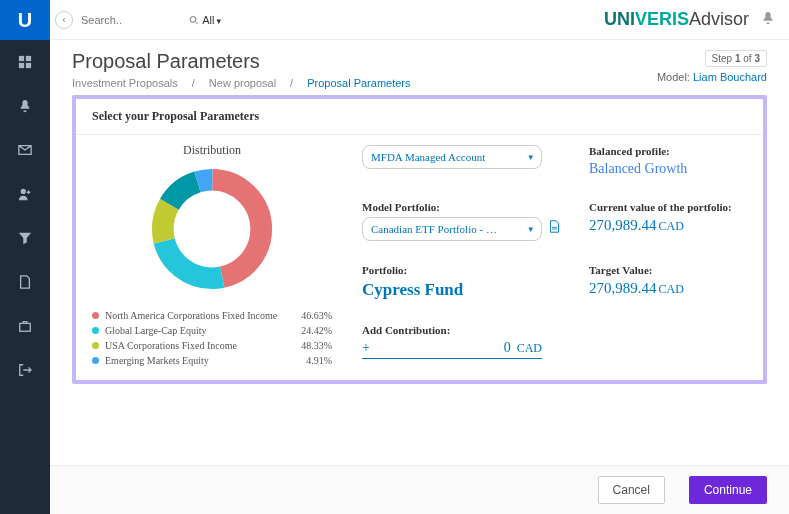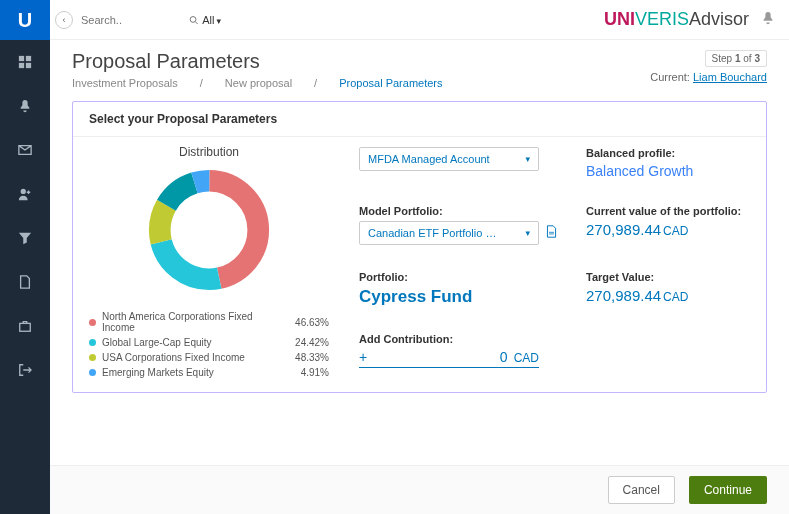--- a/index.html
+++ b/index.html
@@ -10,59 +10,59 @@
 .sidebar-item { width: 50px; height: 44px; display: flex; align-items: center; justify-content: center; color: #aab5c0; cursor: pointer; }
 .sidebar-item svg { width: 14px; height: 14px; fill: #aab5c0; }
 .main { flex: 1; display: flex; flex-direction: column; position: relative; }
 .topbar { height: 40px; display: flex; align-items: center; padding: 0 14px; border-bottom: 1px solid #eee; }
 .collapse-btn { width: 18px; height: 18px; border: 1px solid #ccc; border-radius: 50%; display: flex; align-items: center; justify-content: center; font-size: 9px; color: #666; margin-right: 8px; cursor: pointer; margin-left: -9px; background: #fff; }
 .search-box { flex: 0 0 140px; display: flex; align-items: center; position: relative; }
 .search-input { border: none; outline: none; font-size: 11px; color: #666; width: 100%; padding: 4px 0; }
 .search-icon { width: 12px; height: 12px; fill: #666; }
 .filter-pill { font-size: 11px; color: #333; margin-left: 4px; display: flex; align-items: flex-end; }
 .brand { margin-left: auto; font-size: 18px; font-weight: 300; color: #444; display: flex; align-items: center; }
-.brand-bold { font-weight: 700; color: #be185d; }
-.brand-teal { color: #00a99d; font-weight: 400; }
+.brand-bold { font-weight: 700; color: #0f766e; }
+.brand-teal { color: #00a99d; font-weight: 700; }
 .bell-top { margin-left: 12px; }
 .bell-top svg { width: 14px; height: 14px; fill: #999; }
 .header-row { padding: 10px 22px 6px; display: flex; align-items: flex-start; }
 .page-title { font-size: 20px; font-weight: 400; color: #444; }
-.breadcrumb { font-size: 11px; color: #888; margin-top: 4px; display: flex; align-items: flex-start; gap: 22px; }
+.breadcrumb { font-size: 11px; color: #888; margin-top: 4px; display: flex; align-items: flex-start; gap: 14px; }
 .breadcrumb a { color: #888; text-decoration: none; }
 .breadcrumb-current { color: #0077bc; font-weight: 500; }
 .header-right { margin-left: auto; text-align: right; font-size: 11px; color: #666; }
 .step-pill { border: 1px solid #ddd; border-radius: 2px; padding: 2px 6px; font-size: 10px; color: #666; display: inline-block; margin-bottom: 4px; }
-.client-link { color: #0077bc; font-weight: 500; text-decoration: underline; }
-.panel { margin: 6px 22px 10px; border: 1px solid #c4b5fd; border-radius: 2px; overflow: hidden; }
+.client-link { color: #0077bc; font-weight: 500; }
+.panel { margin: 0 22px 10px; border: 4px solid #c4b5fd; border-radius: 2px; overflow: hidden; font-family: Liberation Serif, serif; }
 .panel-head { padding: 10px 16px; font-weight: 600; font-size: 12px; color: #333; border-bottom: 1px solid #eee; }
 .panel-body { display: flex; padding: 8px 16px 12px; }
 .col-chart { flex: 0 0 240px; }
 .chart-title { text-align: center; font-size: 12px; color: #444; margin-bottom: 6px; }
 .legend { margin-top: 14px; }
 .legend-row { display: flex; align-items: center; font-size: 10px; color: #555; padding: 2px 0; }
 .legend-dot { width: 7px; height: 7px; border-radius: 50%; margin-right: 6px; flex-shrink: 0; }
 .legend-label { flex: 1; }
 .legend-val { width: 44px; text-align: right; color: #555; }
 .col-form { flex: 1; display: grid; grid-template-columns: 1fr 1fr; gap: 14px 28px; padding-left: 30px; padding-top: 2px; }
 .field-label { font-size: 11px; font-weight: 600; color: #333; margin-bottom: 4px; display: block; }
-.select { border: 1px solid #ccc; border-radius: 2px; padding: 5px 8px; font-size: 11px; color: #0077bc; display: flex; align-items: center; justify-content: space-between; cursor: pointer; width: 180px; gap: 24px; }
+.select { border: 1px solid #ccc; border-radius: 8px; padding: 5px 8px; font-size: 11px; color: #0077bc; display: flex; align-items: center; justify-content: space-between; cursor: pointer; width: 180px; gap: 24px; }
 .readonly-link { color: #3b82f6; font-size: 14px; }
 .big-link { color: #0077bc; font-size: 17px; font-weight: 700; }
 .money { color: #0077bc; font-size: 15px; }
 .money-cur { font-size: 12px; margin-left: 2px; }
 .contrib-row { display: flex; align-items: baseline; border-bottom: 1px solid #0077bc; width: 180px; padding-bottom: 2px; }
 .contrib-plus { color: #0077bc; font-size: 14px; margin-right: auto; }
 .contrib-val { color: #0077bc; font-size: 14px; margin-right: 6px; }
 .contrib-cur { color: #0077bc; font-size: 12px; }
 .pdf-icon { margin-left: 6px; }
 .pdf-icon svg { width: 13px; height: 13px; fill: #0077bc; }
-.footer-bar { position: absolute; bottom: 0; left: 0; right: 0; padding: 10px 22px; display: flex; justify-content: flex-end; gap: 14px; border-top: 1px solid #eee; background: #fafafa; }
+.footer-bar { position: absolute; bottom: 0; left: 0; right: 0; padding: 10px 22px; display: flex; justify-content: flex-end; gap: 24px; border-top: 1px solid #eee; background: #fafafa; }
 .btn { font-size: 12px; padding: 6px 14px; border-radius: 2px; cursor: pointer; border: 1px solid transparent; }
 .btn-cancel { background: #fff; border-color: #ccc; color: #555; }
-.btn-primary { background: #4d7c0f; color: #fff; }
+.btn-primary { background: #6d28d9; color: #fff; }
 .caret { font-size: 9px; margin-left: 2px; }
 svg.donut { display: block; margin: 0 auto; }
 </style>
 </head>
 <body>
 
 <div class="app">
   <div class="sidebar">
     <div class="logo-box">
         <span>U</span>
@@ -147,21 +147,21 @@
             <span>/</span>
           <a href="#">New proposal</a>
             <span>/</span>
           <span class="breadcrumb-current">Proposal Parameters</span>
         </div>
       </div>
       <div class="header-right">
         <span class="step-pill">
           <span>Step</span> <b>1</b> <span>of</span> <b>3</b>
         </span><br>
-        <span>Current:</span>
+        <span>Model:</span>
         <span class="client-link">Liam Bouchard</span>
       </div>
     </div>
 
     <div class="panel">
       <div class="panel-head">Select your Proposal Parameters</div>
       <div class="panel-body">
         <div class="col-chart">
           <div class="chart-title">Distribution</div>
           <svg class="donut" id="donut" width="130" height="130" viewBox="0 0 42 42">

